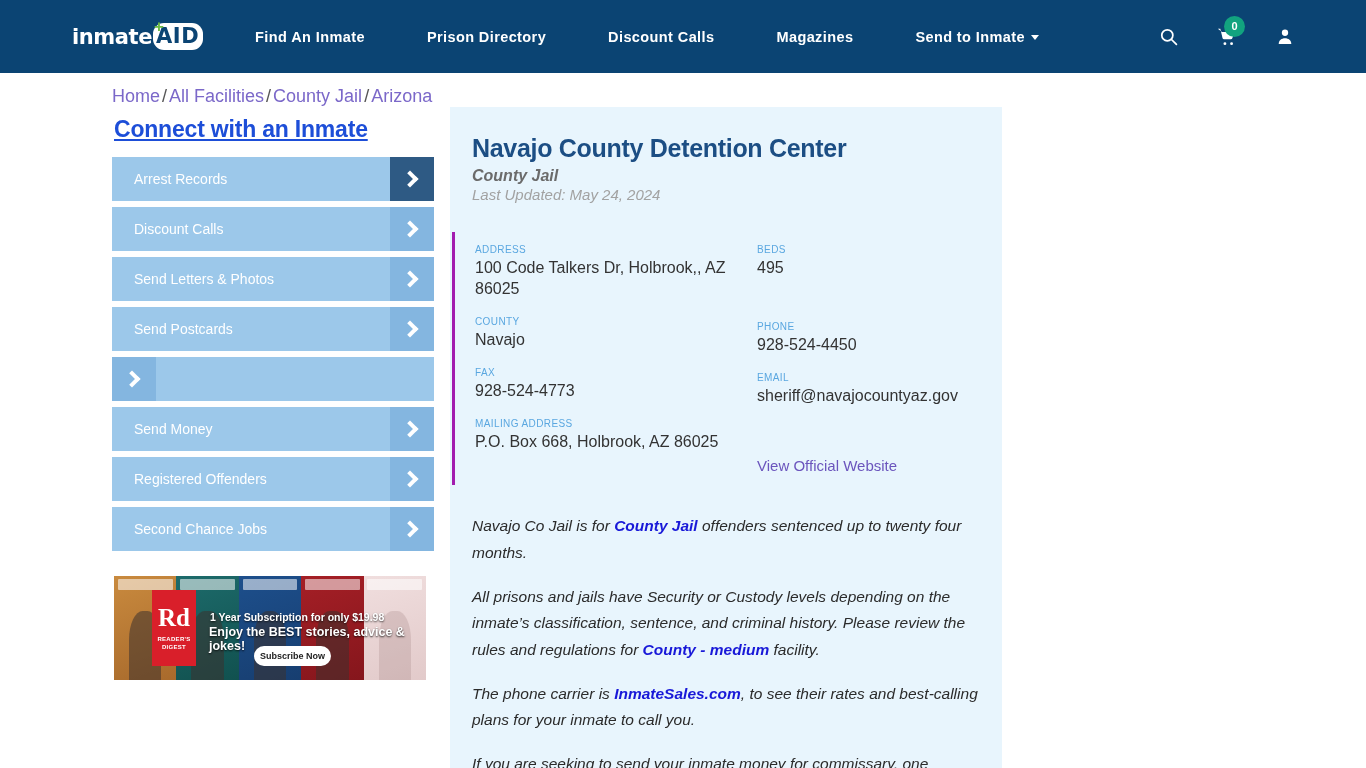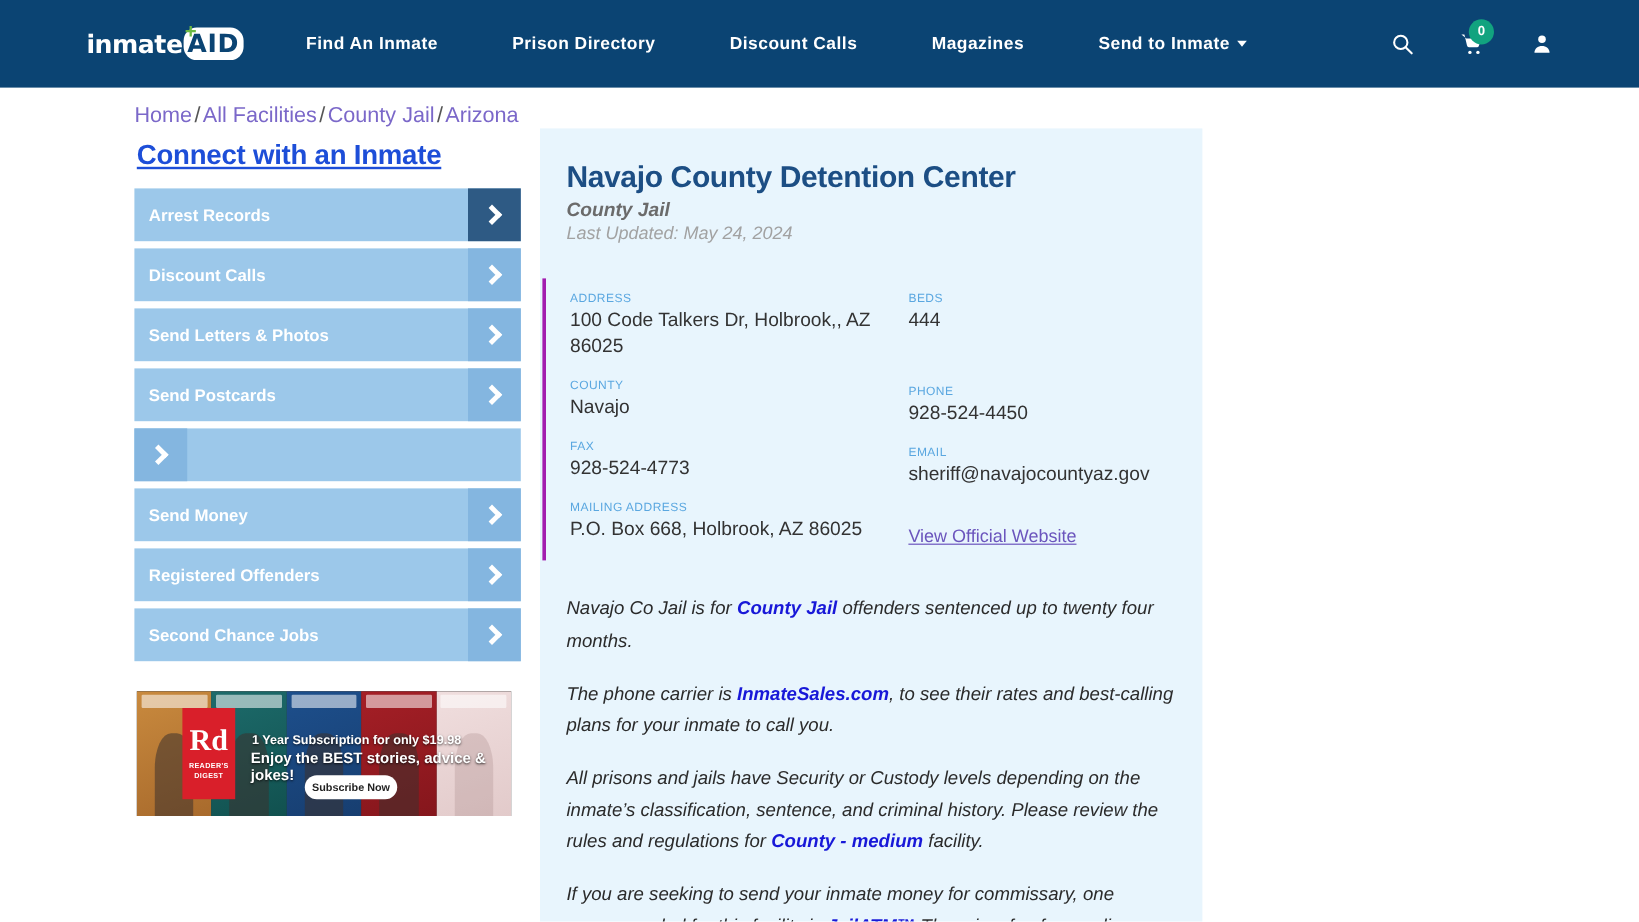--- a/index.html
+++ b/index.html
@@ -149,24 +149,24 @@
     width: 322px;
     height: 44px;
     background: #9cc8ea;
     margin-bottom: 6px;
     cursor: pointer;
   }
   .side-btn-label {
     flex: 1;
     display: flex;
     align-items: center;
-    padding-left: 12px;
+    padding-left: 22px;
     color: #ffffff;
     font-size: 14px;
-    font-weight: 700;
+    font-weight: 400;
     font-family: "Liberation Sans", sans-serif;
   }
   .side-btn-arrow {
     width: 44px;
     background: #84b6e0;
     display: flex;
     align-items: center;
     justify-content: center;
   }
   .side-btn.active .side-btn-arrow { background: #2e5a84; }
@@ -294,24 +294,23 @@
     font-family: "Liberation Sans", sans-serif;
   }
   .info-value {
     font-size: 16px;
     color: #333333;
     line-height: 1.32;
     font-family: "Liberation Sans", sans-serif;
   }
   .website-link {
     display: inline-block;
-    margin-top: 16px;
+    margin-top: 34px;
     font-size: 15px;
     color: #6b55bd;
-    text-decoration: underline;
     cursor: pointer;
     font-family: "Liberation Sans", sans-serif;
   }
 
   .card-body { padding: 0 10px 30px 22px; margin-top: 28px; }
   .card-body p {
     font-size: 15.5px;
     font-style: italic;
     color: #2b2b2b;
     line-height: 1.72;
@@ -478,36 +477,36 @@
           </div>
           <div class="info-field">
             <div class="info-label">MAILING ADDRESS</div>
             <div class="info-value">P.O. Box 668, Holbrook, AZ 86025</div>
           </div>
         </div>
 
         <div class="info-col right">
           <div class="info-field">
             <div class="info-label">BEDS</div>
-            <div class="info-value">444</div>
+            <div class="info-value">495</div>
           </div>
           <div class="info-field" style="margin-top:43px;">
             <div class="info-label">PHONE</div>
             <div class="info-value">928-524-4450</div>
           </div>
           <div class="info-field">
             <div class="info-label">EMAIL</div>
             <div class="info-value">sheriff@navajocountyaz.gov</div>
           </div>
           <a class="website-link">View Official Website</a>
         </div>
       </div>
 
       <div class="card-body">
         <p><span>Navajo Co Jail is for </span><a class="inline-link">County Jail</a><span> offenders sentenced up to twenty four months.</span></p>
+        <p><span>All prisons and jails have Security or Custody levels depending on the inmate’s classification, sentence, and criminal history. Please review the rules and regulations for </span><a class="inline-link">County - medium</a><span> facility.</span></p>
         <p><span>The phone carrier is </span><a class="inline-link">InmateSales.com</a><span>, to see their rates and best-calling plans for your inmate to call you.</span></p>
-        <p><span>All prisons and jails have Security or Custody levels depending on the inmate’s classification, sentence, and criminal history. Please review the rules and regulations for </span><a class="inline-link">County - medium</a><span> facility.</span></p>
         <p><span>If you are seeking to send your inmate money for commissary, one recommended for this facility is </span><a class="inline-link">JailATM™</a><span> There is a fee for sending money, see their rates and limitations.</span></p>
       </div>
     </main>
 
   </div>
 </div>
 
 </body></html>

